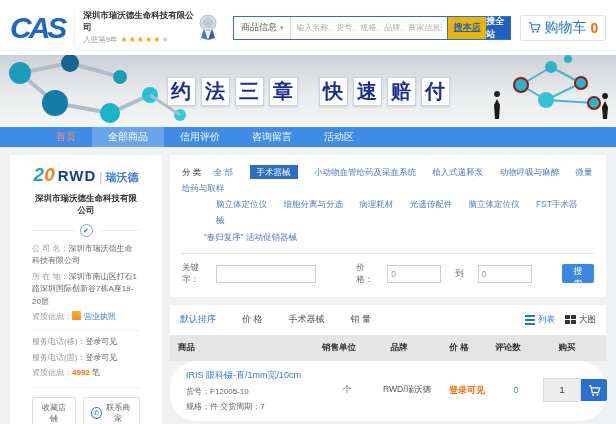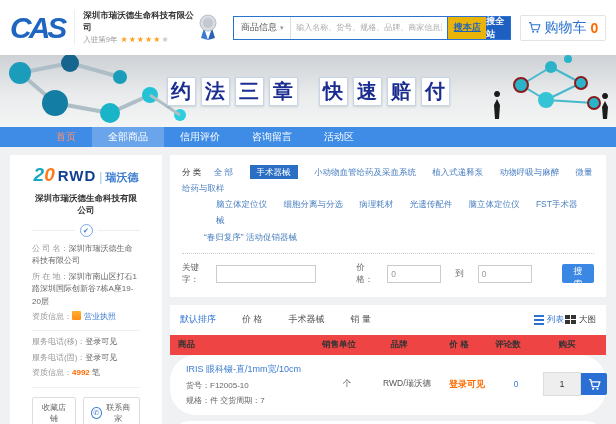--- a/index.html
+++ b/index.html
@@ -77,27 +77,27 @@
   .dotted-sep{border-top:1px dotted #ccc;margin:8px 0 8px;}
   .kw-row{display:flex;align-items:center;font-size:8.5px;color:#666;gap:14px;}
   .kw-input{width:92px;height:16px;border:1px solid #ccc;outline:none;font-size:8.5px;padding:0 3px;font-family:inherit;}
   .pr-input{width:46px;height:16px;border:1px solid #ccc;outline:none;font-size:8.5px;padding:0 3px;color:#999;font-family:inherit;}
   .kw-row .lb2{margin-left:26px;}
   .search-btn{margin-left:16px;width:46px;height:19px;background:#3a87e4;color:#fff;border:none;border-radius:2px;font-size:9px;cursor:pointer;font-family:inherit;}
   .list-card{margin-top:8px;}
   .sortbar{display:flex;align-items:center;height:30px;padding:0 10px;font-size:9px;}
   .sort-item{margin-right:26px;color:#555;cursor:pointer;}
   .sort-item.active{color:#2a72d0;}
-  .views{margin-left:auto;display:flex;align-items:center;gap:1px;font-size:8.5px;}
+  .views{margin-left:auto;display:flex;align-items:center;gap:10px;font-size:8.5px;}
   .view{display:flex;align-items:center;gap:3px;cursor:pointer;}
   .view.list{color:#2a72d0;} .view.grid{color:#444;}
   .ic-list{display:flex;flex-direction:column;gap:2px;} .ic-list i{display:block;width:10px;height:2px;background:#2a72d0;}
   .ic-grid{display:grid;grid-template-columns:5px 5px;gap:1px;} .ic-grid i{display:block;width:5px;height:4px;background:#333;}
   .grid6{display:grid;grid-template-columns:140px 58px 62px 58px 40px 78px;}
-  .thead{background:#ef4444;height:20px;align-items:center;font-size:8.5px;color:#333;font-weight:bold;text-align:center;}
+  .thead{background:#e5e5e5;height:26px;align-items:center;font-size:8.5px;color:#333;font-weight:bold;text-align:center;}
   .thead .c0{text-align:left;padding-left:8px;}
   .prow{background:#fff;padding:8px 8px 9px;align-items:center;margin-top:0;font-size:8.5px;color:#555;text-align:center;border-radius:26px;}
   .prow + .prow{margin-top:6px;}
   .pcell-main{text-align:left;padding-left:8px;}
   .ptitle{color:#3a7bd0;font-size:9px;cursor:pointer;}
   .pline{color:#666;font-size:8px;margin-top:4px;}
   .pprice{color:#ff6a00;font-weight:bold;font-size:9px;}
   .pcomments{color:#3a7bd0;cursor:pointer;}
   .buy-cell{display:flex;align-items:center;justify-content:center;}
   .qty{width:32px;height:20px;background:#eee;border:1px solid #ddd;text-align:center;font-size:9px;color:#333;outline:none;font-family:inherit;}

